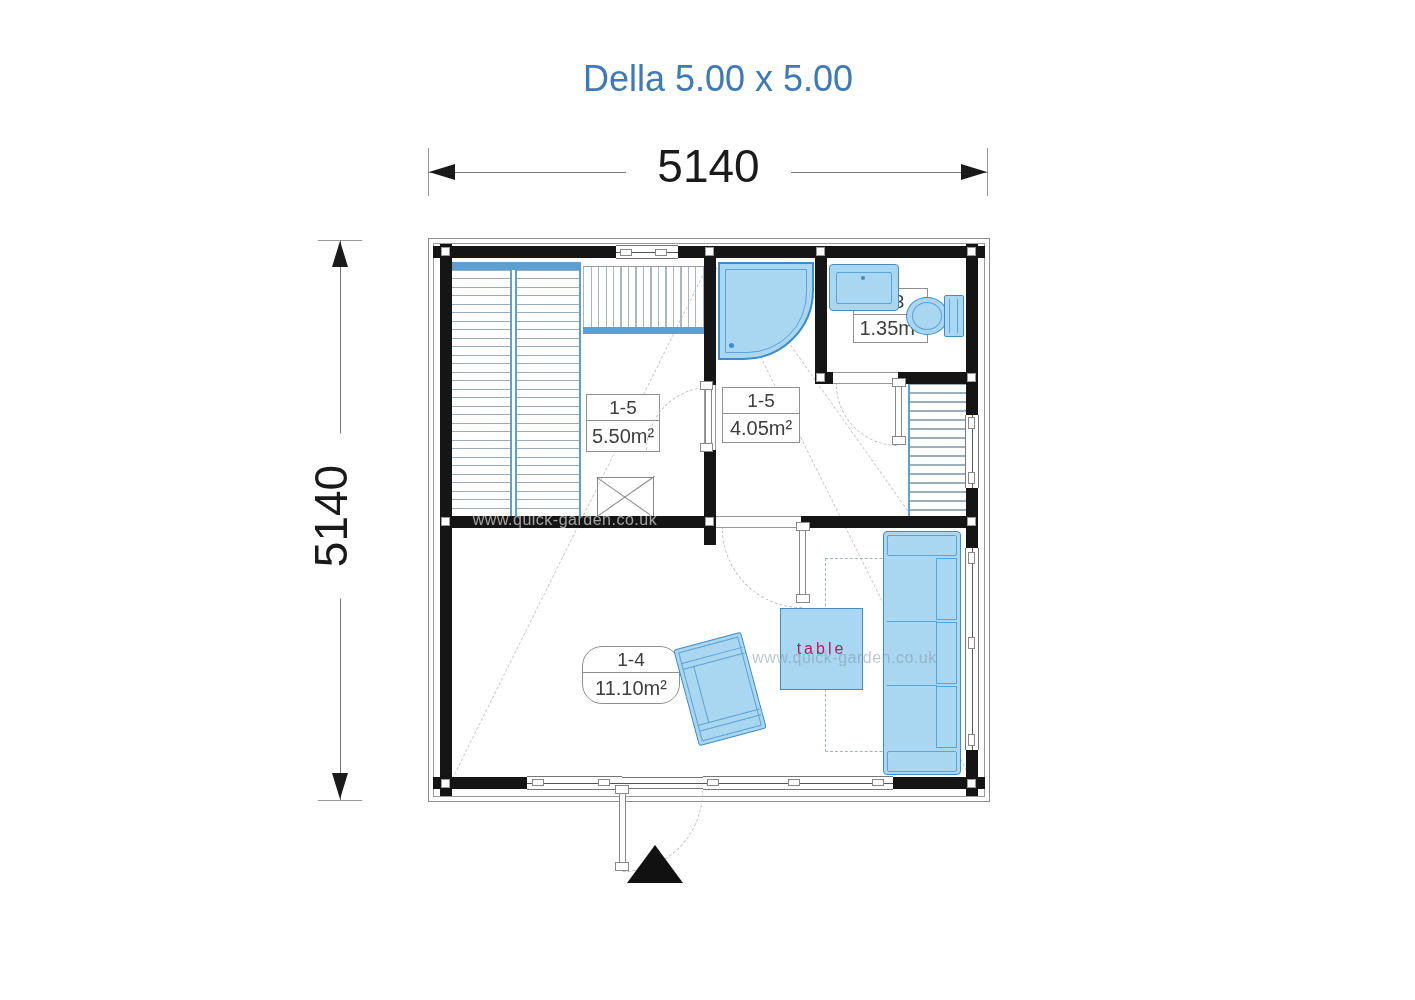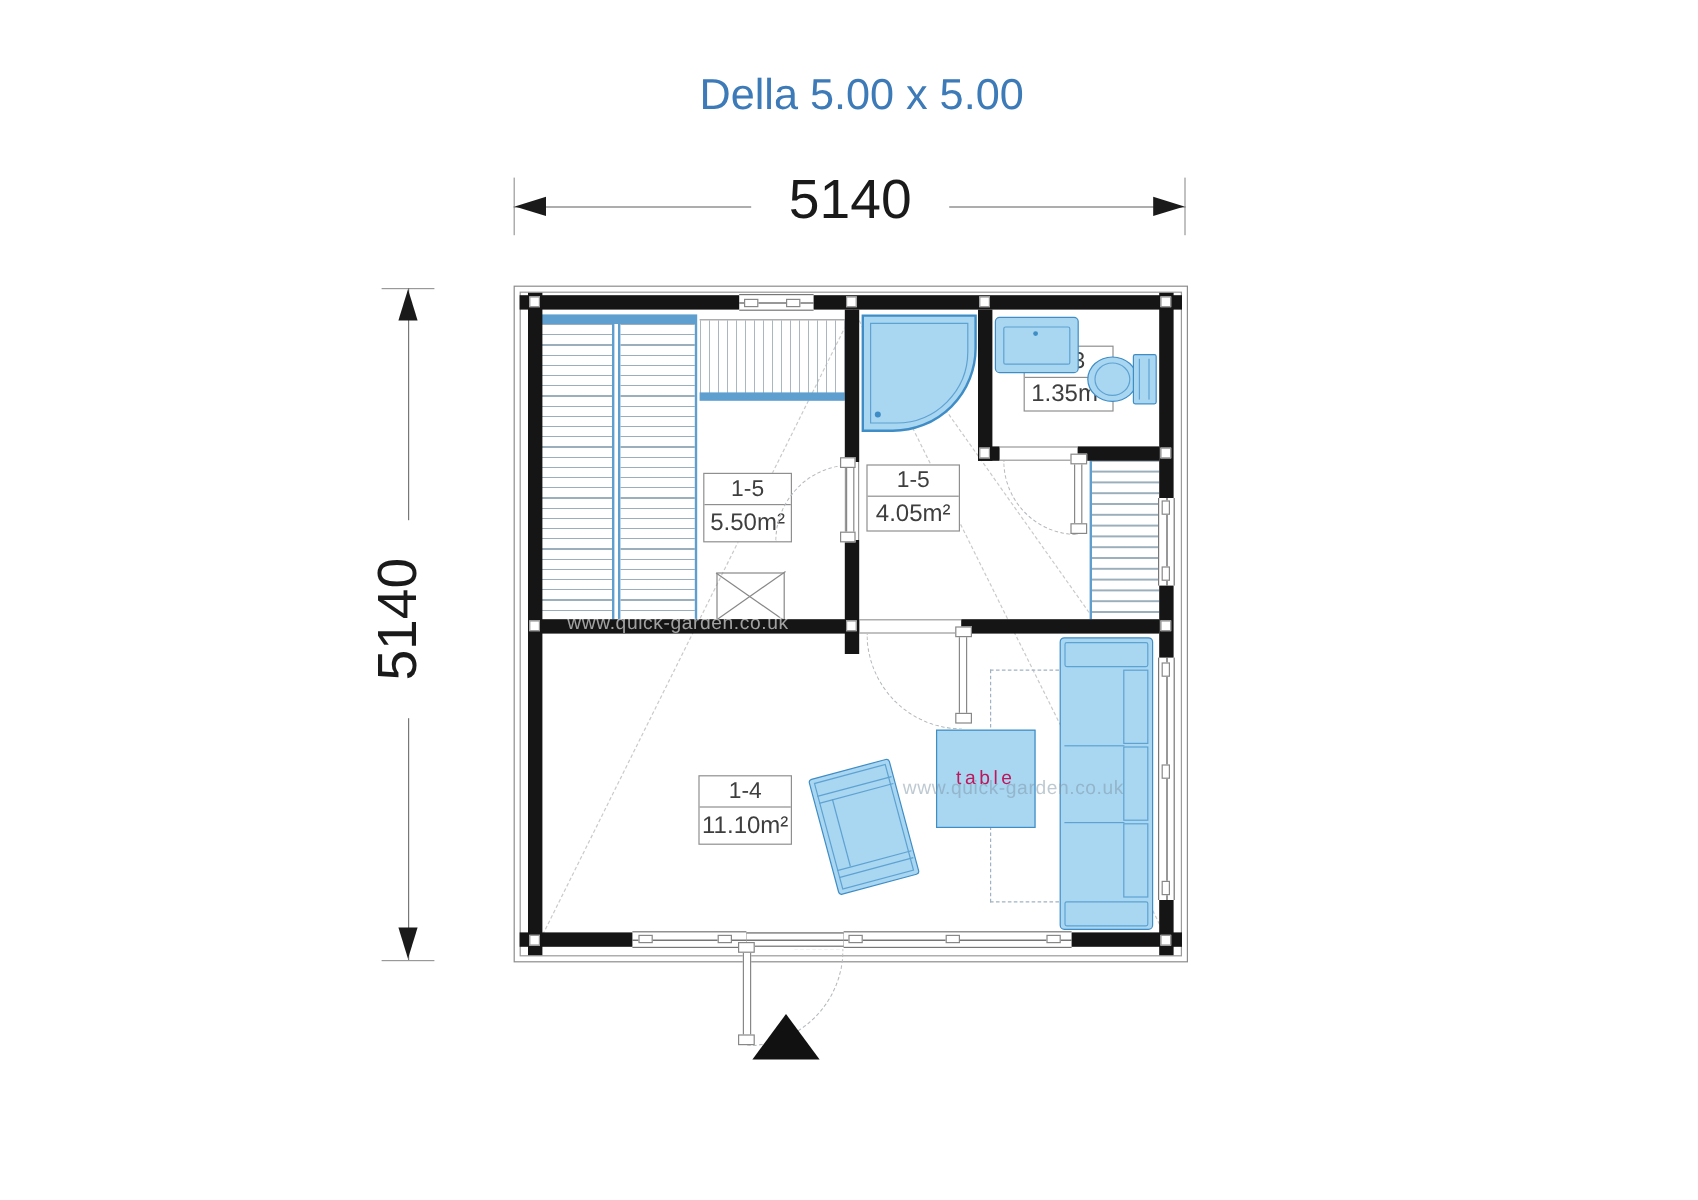--- a/index.html
+++ b/index.html
@@ -196,21 +196,21 @@
     <div class="rarea">5.50m²</div>
   </div>
   <div class="room-label" style="left:722px;top:387px;width:78px;height:56px;">
     <div class="rid">1-5</div>
     <div class="rarea">4.05m²</div>
   </div>
   <div class="room-label" style="left:853px;top:288px;width:75px;height:55px;">
     <div class="rid">1-3</div>
     <div class="rarea">1.35m²</div>
   </div>
-  <div class="room-label" style="left:582px;top:646px;width:78px;height:58px;">
+  <div class="room-label" style="left:582px;top:646px;width:98px;height:58px;border-radius:20px;">
     <div class="rid">1-4</div>
     <div class="rarea">11.10m²</div>
   </div>
 
   <div class="watermark" style="left:450px;top:511px;width:230px;color:rgba(255,255,255,0.6);">www.quick-garden.co.uk</div>
   <div class="watermark" style="left:737px;top:649px;width:215px;color:rgba(125,150,165,0.5);">www.quick-garden.co.uk</div>
 
 </div>
 
 </body></html>

